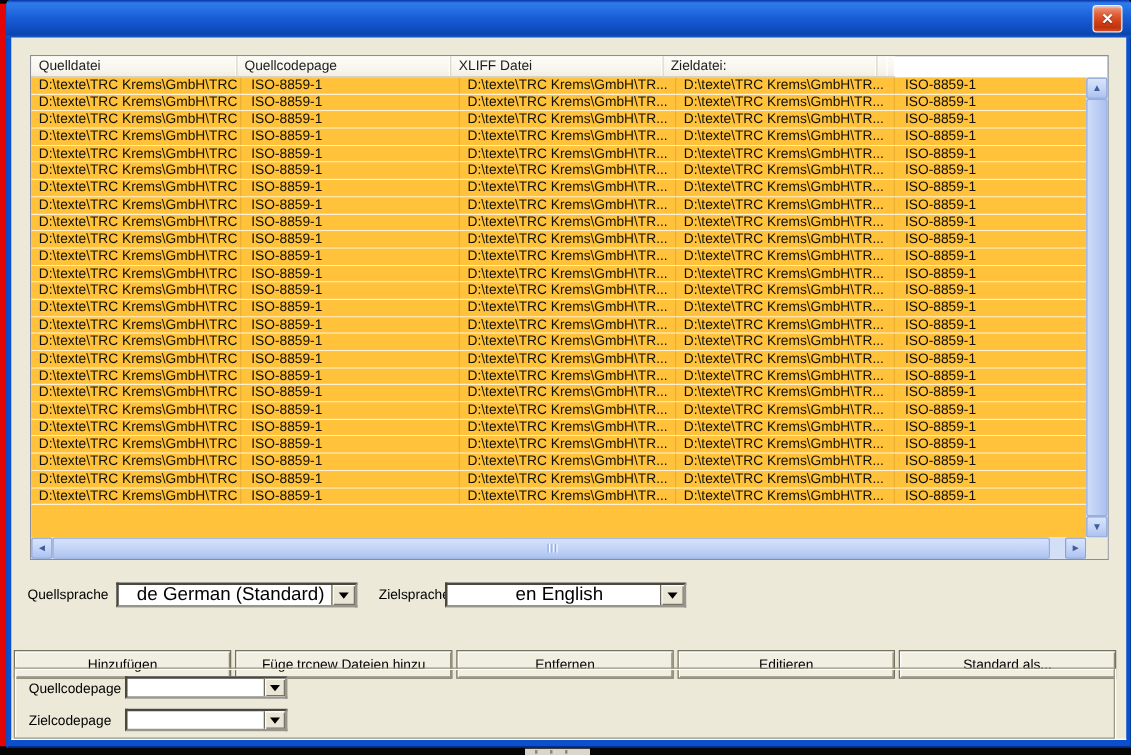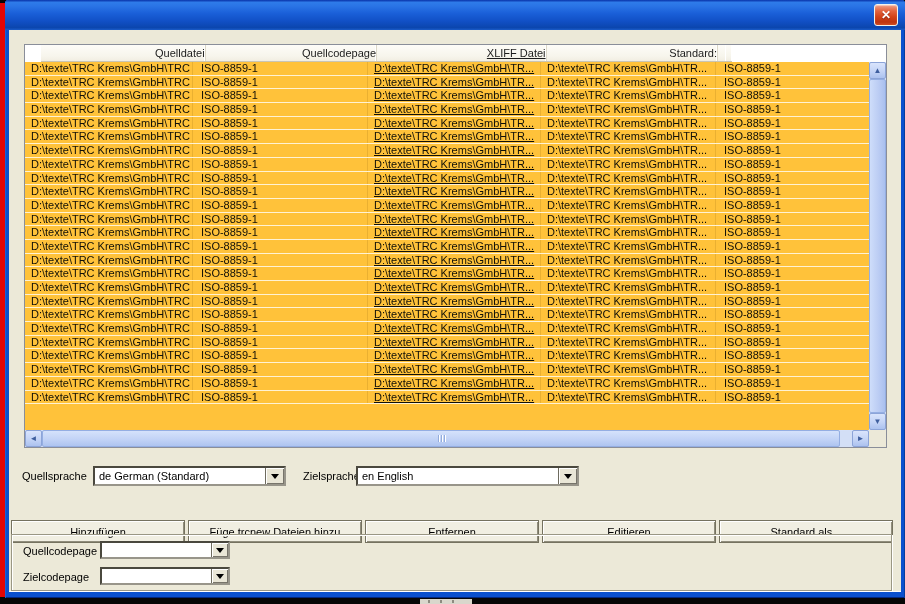--- a/index.html
+++ b/index.html
@@ -28,32 +28,32 @@
                border:1px solid #F2F2EC; color:#FFFFFF; font-size:12px; font-weight:bold;
                display:flex; align-items:center; justify-content:center; cursor:pointer;
                box-shadow: inset 0 1px 1px rgba(255,255,255,.45); text-shadow:0 1px 1px rgba(90,10,0,.6); }
 
   .client { position:absolute; left:4px; top:30px; width:892px; height:562px; background:#ECE9D8;
             border-bottom:1px solid #FFFFFF; }
 
   
   .table-frame { position:absolute; left:15px; top:14px; width:863px; height:404px;
                  background:#FFFFFF; border:1px solid #8A8E99; }
-  .thead { position:absolute; left:16px; top:0; width:691px; height:17px; display:flex;
+  .thead { position:absolute; left:0; top:0; width:691px; height:17px; display:flex;
            background:linear-gradient(180deg,#FDFCF8 0%,#F7F5EC 70%,#F1EEE2 100%);
-           border-bottom:1px solid #C9C5B4;text-align:right; }
+           border-bottom:1px solid #C9C5B4; }
   .hcell { height:16px; font-size:11px; color:#1C1C1C; line-height:16px; padding-left:6px;
            border-right:1px solid #DCD8C8; box-shadow:inset -1px 0 0 #FFFFFF; white-space:nowrap; overflow:hidden; cursor:default; }
   .hfiller { flex:1; border-right:none; }
 
   .tbody { position:absolute; left:0; top:17px; width:844px; height:368px; overflow:hidden; background:#FFC23A; }
   .trow { display:flex; height:13.7px; border-bottom:1px solid rgba(255,255,255,.78); background:#FFC23A; cursor:default; }
   .cell { font-size:11px; color:#111008; line-height:13.5px; padding-left:6px; white-space:nowrap; overflow:hidden;
           border-right:1px solid rgba(140,95,10,.18); }
-  .c1 { width:168px; } .c2 { width:175px; } .c3 { width:173px;text-decoration:underline; } .c4 { width:175px; } .c5 { flex:1; border-right:none; padding-left:8px; }
+  .c1 { width:168px; } .c2 { width:175px; } .c3 { width:173px; } .c4 { width:175px; } .c5 { flex:1; border-right:none; padding-left:8px; }
   .cell.c2 { padding-left:8px; }
 
   
   .sb-btn { background:linear-gradient(180deg,#D9E4FC 0%,#C4D4F6 55%,#ACC2EF 100%);
             border:1px solid #8CA4D8; border-radius:2px; color:#3E5E9E; font-size:8px;
             display:flex; align-items:center; justify-content:center; cursor:pointer; }
   .vscroll { position:absolute; right:0; top:17px; width:17px; height:368px; background:#D3DFF6; }
   .vscroll .up   { position:absolute; top:0; left:0; width:17px; height:17px; }
   .vscroll .down { position:absolute; bottom:0; left:0; width:17px; height:17px; }
   .vthumb { position:absolute; left:0; top:17px; width:17px; height:334px; border-radius:2px;
@@ -65,27 +65,27 @@
             background:linear-gradient(180deg,#D5E2FB 0%,#C2D3F6 55%,#AEC4F0 100%); border:1px solid #94AEE2; cursor:grab;
             display:flex; align-items:center; justify-content:center; gap:2px; }
   .hthumb i { width:1px; height:7px; background:#93ACDC; box-shadow:1px 0 0 #FFFFFF; }
   .sb-corner { position:absolute; right:0; bottom:0; width:17px; height:17px; background:#ECE9D8; }
 
   
   .lang-row { position:absolute; left:0; top:436px; width:892px; height:22px; }
   .lbl { position:absolute; font-size:11px; color:#000; line-height:20px; white-space:nowrap; }
   .combo { position:absolute; height:20px; background:#FFFFFF;
            border:2px solid; border-color:#4A483E #98958A #98958A #4A483E; }
-  .combo .val { position:absolute; left:4px; top:1px; right:22px; font-size:11px; line-height:14px; color:#000; white-space:nowrap; overflow:hidden; }
+  .combo .val { position:absolute; left:12px; top:1px; right:22px; font-size:15px; line-height:14px; color:#000; white-space:nowrap; overflow:hidden;text-align:center; }
   .combo .dd { position:absolute; right:0; top:0; bottom:0; width:19px; background:#E9E6D6;
                border-left:1px solid #6E6B5E; box-shadow:inset 1px 1px 0 #FFFFFF, inset -1px -1px 0 #77746A;
                display:flex; align-items:center; justify-content:center; cursor:pointer; }
   .combo .dd .tri { width:0; height:0; border-left:4px solid transparent; border-right:4px solid transparent; border-top:5px solid #000; }
   #quellsprache-combo { left:84px; top:0; width:193px; }
-  #zielsprache-combo  { left:347px; top:0; width:223px; }
+  #zielsprache-combo  { left:347px; top:0; width:193px; }
   #quellsprache-label { left:13px; top:0; }
   #zielsprache-label  { left:294px; top:0; }
 
   
   .buttons-row { position:absolute; left:2px; top:490px; width:882px; height:23px; display:flex; gap:3px; }
   .xbtn { flex:1; background:#F1EFE2; border:1px solid #75725F; font-family:"Liberation Sans",sans-serif;
           box-shadow:inset 1px 1px 0 #FFFFFF, inset -1px -1px 0 #908D7C;
           font-size:11px; color:#000; cursor:pointer; white-space:nowrap; overflow:hidden; }
 
   
@@ -117,21 +117,21 @@
       </div>
     </div>
 
     <div class="client">
 
       <div class="table-frame">
         <div class="thead">
           <div class="hcell c1">Quelldatei</div>
           <div class="hcell c2">Quellcodepage</div>
           <div class="hcell c3">XLIFF Datei</div>
-          <div class="hcell c4">Standard:</div>
+          <div class="hcell c4">Zieldatei:</div>
           <div class="hcell c5">Zielcodepage</div>
           <div class="hcell hfiller"></div>
         </div>
 
         <div class="tbody">
             <div class="trow">
               <div class="cell c1">D:\texte\TRC Krems\GmbH\TRC ...</div>
               <div class="cell c2">ISO-8859-1</div>
               <div class="cell c3">D:\texte\TRC Krems\GmbH\TR...</div>
               <div class="cell c4">D:\texte\TRC Krems\GmbH\TR...</div>

